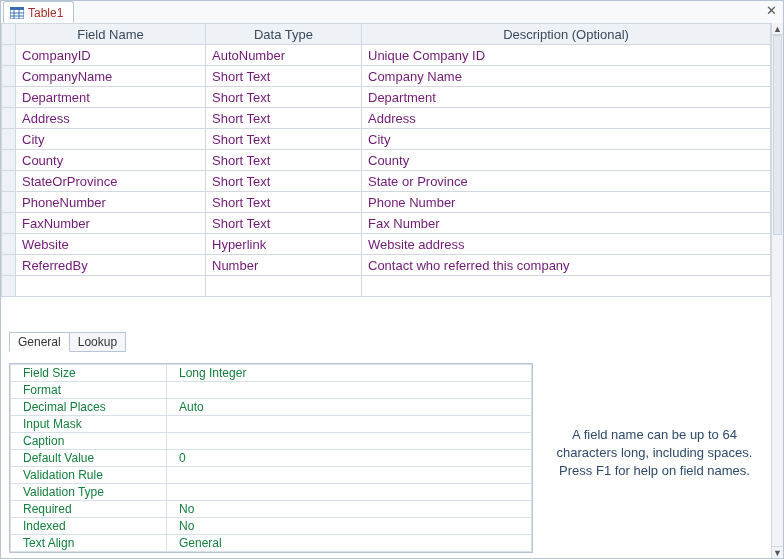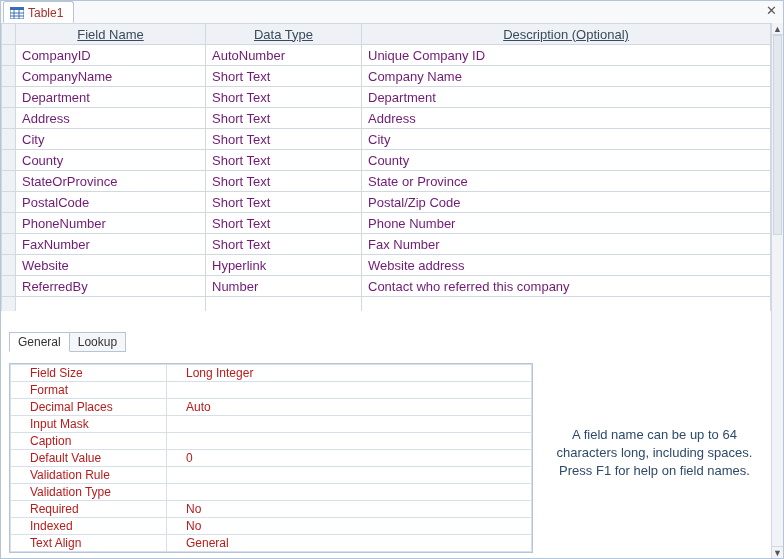--- a/index.html
+++ b/index.html
@@ -7,41 +7,41 @@
 
 .tab-bar { height:30px; position:relative; background:#f8f9fb; border-bottom:1px solid #b5c5d6; }
 .tab { position:absolute; left:2px; top:0; height:22px; padding:2px 10px 0 6px; background:#fff; border:1px solid #b5c5d6; border-bottom:1px solid #fff; border-top-left-radius:3px; border-top-right-radius:3px; display:flex; align-items:center; gap:4px; z-index:2; }
 .tab .icon svg { display:block; }
 .tab .label { color:#a6302a; font-size:12px; }
 .close-x { position:absolute; right:6px; top:3px; font-size:13px; color:#555; cursor:pointer; line-height:1; font-family:Arial,sans-serif; }
 
 .grid-wrap { position:absolute; top:22px; left:0; right:12px; height:288px; overflow:hidden; }
 .grid { width:100%; border-collapse:collapse; }
 .grid th, .grid td { border:1px solid #d1d8e0; padding:1px 6px; height:21px; text-align:left; font-weight:normal; color:#701a75; }
-.grid th { background:#eef2f7; text-align:center; color:#3a4a5a;text-decoration:underline; }
+.grid th { background:#eef2f7; text-align:center; color:#3a4a5a; }
 .grid th.sel, .grid td.sel { width:14px; background:#eef2f7; padding:0; }
 .grid td.fname { width:190px; }
 .grid td.dtype { width:156px; }
 .grid td.desc { }
 
 .scroll { position:absolute; top:22px; right:0; bottom:0; width:12px; background:#f1f3f6; border-left:1px solid #d1d8e0; }
 .scroll .up, .scroll .down { height:12px; display:flex; align-items:center; justify-content:center; background:#f1f3f6; color:#555; font-size:9px; }
 .scroll .up { border-bottom:1px solid #d1d8e0; }
 .scroll .down { position:absolute; bottom:0; left:0; right:0; border-top:1px solid #d1d8e0; }
 .scroll .thumb { position:absolute; top:12px; left:1px; right:1px; height:200px; background:#e3e8ef; border:1px solid #cdd5df; }
 
 .fp-title { position:absolute; top:316px; left:0; right:20px; text-align:center; color:#3a4a5a; font-size:12px;margin-top:45px; }
 
 .tabs2 { position:absolute; top:330px; left:8px; height:20px; }
 .tab2 { display:inline-block; padding:2px 8px; border:1px solid #b5c5d6; background:#f4f6f9; font-size:12px; color:#333; margin-right:-1px; cursor:pointer; position:relative; top:1px; }
 .tab2.active { background:#fff; border-bottom:1px solid #fff; z-index:3; }
 
 .prop-panel { position:absolute; top:362px; left:8px; width:524px; border:1px solid #b5c5d6; background:#fff; }
 .prop { border-collapse:collapse; width:100%; }
-.prop td { border:1px solid #d9dfe6; padding:0 19px; height:17px; font-size:12px; color:#b91c1c; }
+.prop td { border:1px solid #d9dfe6; padding:0 12px; height:17px; font-size:12px; color:#15803d; }
 .prop td.pname { width:156px; }
 
 .help { position:absolute; top:425px; left:545px; right:20px; text-align:center; font-size:13px; color:#2e4a6a; line-height:1.4; }
 </style>
 </head>
 <body>
 
 <div class="tab-bar">
   <div class="tab">
     <span class="icon">
@@ -107,26 +107,20 @@
           <td class="desc">County</td>
         </tr>
         <tr>
           <td class="sel"></td>
           <td class="fname">StateOrProvince</td>
           <td class="dtype">Short Text</td>
           <td class="desc">State or Province</td>
         </tr>
         <tr>
           <td class="sel"></td>
-          <td class="fname">PostalCode</td>
-          <td class="dtype">Short Text</td>
-          <td class="desc">Postal/Zip Code</td>
-        </tr>
-        <tr>
-          <td class="sel"></td>
           <td class="fname">PhoneNumber</td>
           <td class="dtype">Short Text</td>
           <td class="desc">Phone Number</td>
         </tr>
         <tr>
           <td class="sel"></td>
           <td class="fname">FaxNumber</td>
           <td class="dtype">Short Text</td>
           <td class="desc">Fax Number</td>
         </tr>

